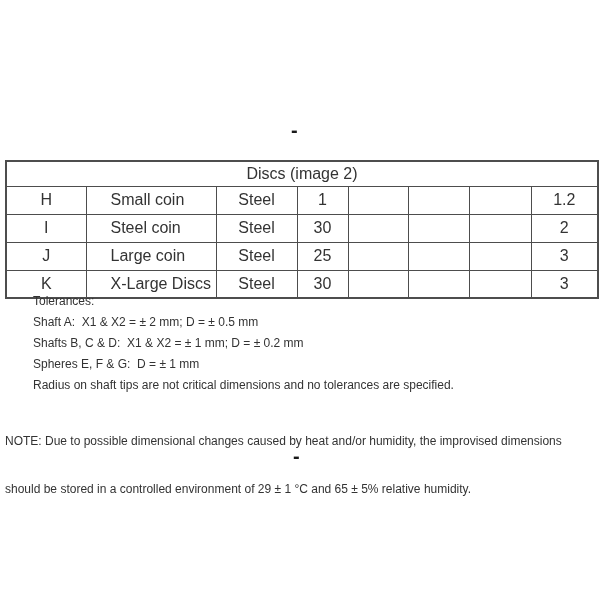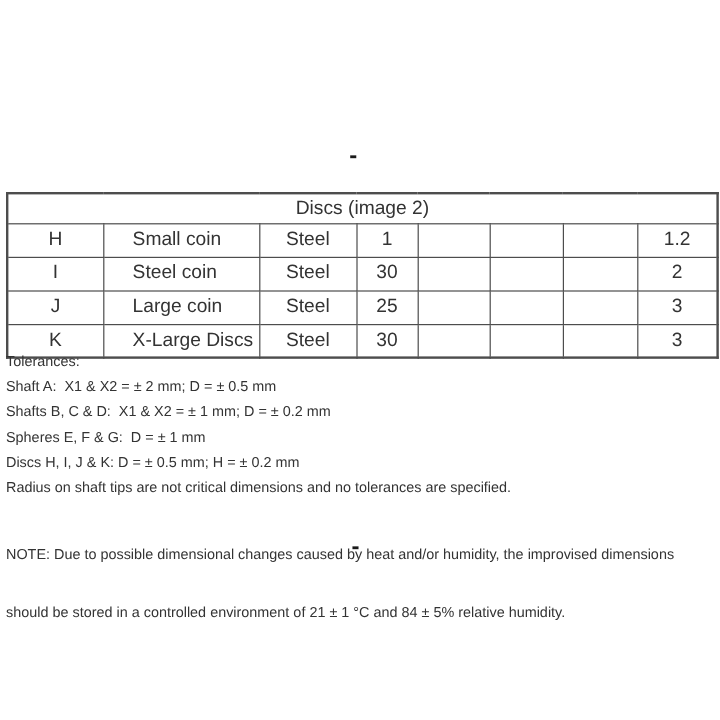--- a/index.html
+++ b/index.html
@@ -51,20 +51,21 @@
   .text-block {
     position: absolute;
     left: 5px; top: 291px;
     width: 588px;
     font-size: 12px;
     color: var(--text);
   }
   .text-line {
     line-height: 21px;
     white-space: pre-wrap;
+    margin-left: 28px;
   }
   .note-para {
     line-height: 16px;
     margin-top: 5px;
     white-space: pre-wrap;
   }
 </style>
 </head>
 <body>
 
@@ -128,23 +129,22 @@
         <td>3</td>
       </tr>
     </tbody>
   </table>
 
   <div class="text-block">
     <div class="text-line">Tolerances:</div>
     <div class="text-line">Shaft A:  X1 &amp; X2 = ± 2 mm; D = ± 0.5 mm</div>
     <div class="text-line">Shafts B, C &amp; D:  X1 &amp; X2 = ± 1 mm; D = ± 0.2 mm</div>
     <div class="text-line">Spheres E, F &amp; G:  D = ± 1 mm</div>
-    <div class="text-line">Discs H, I, J &amp; K: D = ± 0.5 mm; H = ± 0.2 mm</div>
     <div class="text-line">Radius on shaft tips are not critical dimensions and no tolerances are specified.</div>
     <div class="note-para">
       <div>NOTE: Due to possible dimensional changes caused by heat and/or humidity, the improvised dimensions</div>
-      <div>should be stored in a controlled environment of 21 ± 1 °C and 84 ± 5% relative humidity.</div>
+      <div>should be stored in a controlled environment of 29 ± 1 °C and 65 ± 5% relative humidity.</div>
     </div>
   </div>
 
   <span class="dash dash-bottom">-</span>
 
 </div>
 
 </body></html>

